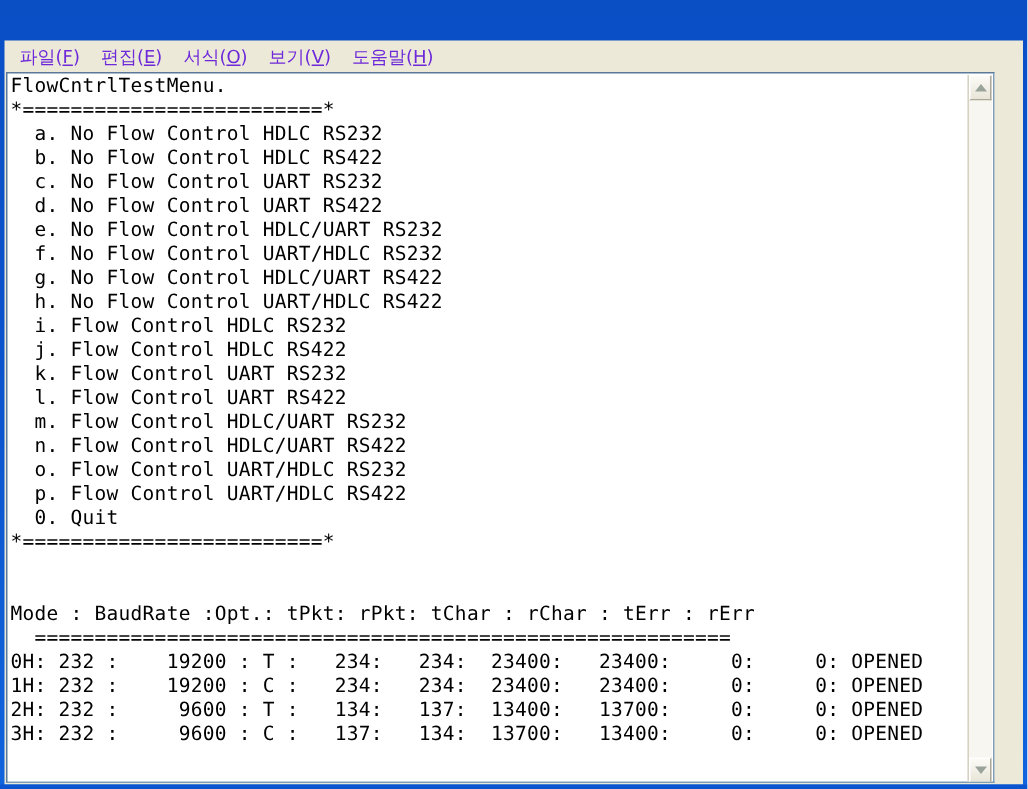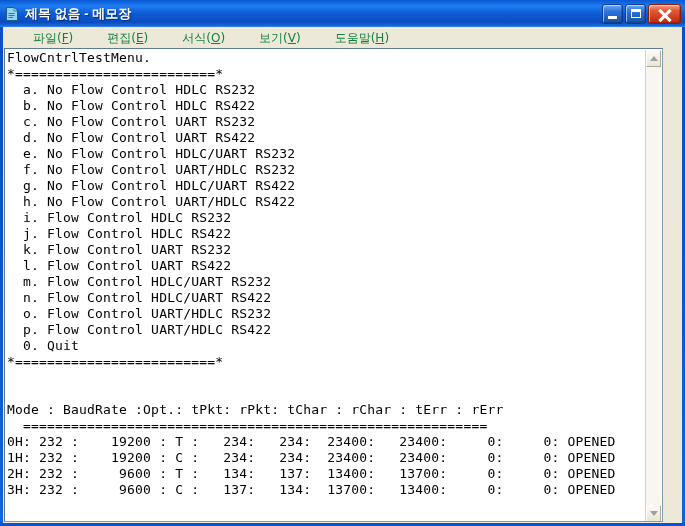--- a/index.html
+++ b/index.html
@@ -115,26 +115,25 @@
     height: 21px;
     box-sizing: border-box;
     background: #ece9d8;
     display: flex;
     align-items: center;
     padding-left: 3px;
   }
   .menu-item {
     font-family: "DejaVu Sans", sans-serif;
     font-size: 12px;
-    color: #15803d;
+    color: #6d28d9;
     padding: 2px 7px 2px 7px;
     white-space: nowrap;
     cursor: default;
     line-height: 14px;
-    margin-left: 20px;
   }
   .menu-item u { text-decoration: underline; }
 
   
   .client {
     position: absolute;
     left: 3px; top: 48px;
     width: 679px;
     height: 475px;
     box-sizing: border-box;
@@ -218,42 +217,20 @@
     left: 0; bottom: 0;
     width: 685px; height: 3px;
     background: #0b54cf;
   }
 </style>
 </head>
 <body>
 
 <div id="notepad-window">
 
-  <div class="titlebar">
-    <div class="titlebar-icon">
-      <svg width="16" height="16" viewBox="0 0 16 16" aria-hidden="true">
-        <path d="M2.5 1.5 H10 L13.5 5 V14.5 H2.5 Z" fill="#8fd4f5" stroke="#1a5f8c" stroke-width="1"></path>
-        <path d="M10 1.5 L10 5 L13.5 5 Z" fill="#d8f1fd" stroke="#1a5f8c" stroke-width="0.8"></path>
-        <path d="M4.5 7.5 H10.5 M4.5 9.5 H10.5 M4.5 11.5 H9" stroke="#2b6c96" stroke-width="0.9"></path>
-      </svg>
-    </div>
-    <div class="titlebar-text">제목 없음 - 메모장</div>
-    <div class="window-buttons">
-      <div class="winbtn blue">
-        <span class="glyph-min"></span>
-      </div>
-      <div class="winbtn blue">
-        <span class="glyph-max"></span>
-      </div>
-      <div class="winbtn close">
-        <span class="glyph-close-a"></span>
-        <span class="glyph-close-b"></span>
-      </div>
-    </div>
-  </div>
 
   <div class="menubar">
     <div class="menu-item"><span>파일(</span><u>F</u><span>)</span></div>
     <div class="menu-item"><span>편집(</span><u>E</u><span>)</span></div>
     <div class="menu-item"><span>서식(</span><u>O</u><span>)</span></div>
     <div class="menu-item"><span>보기(</span><u>V</u><span>)</span></div>
     <div class="menu-item"><span>도움말(</span><u>H</u><span>)</span></div>
   </div>
 
   <div class="client">

